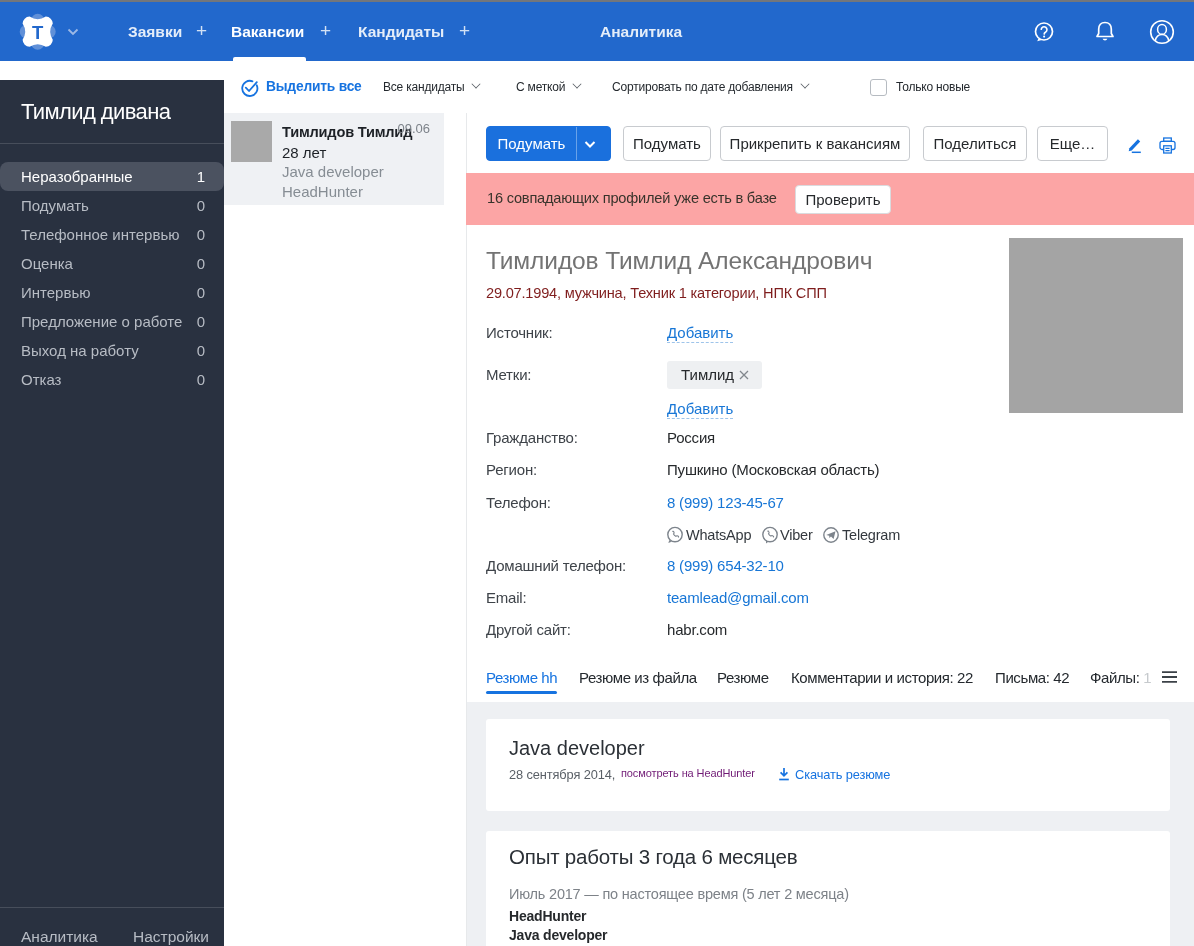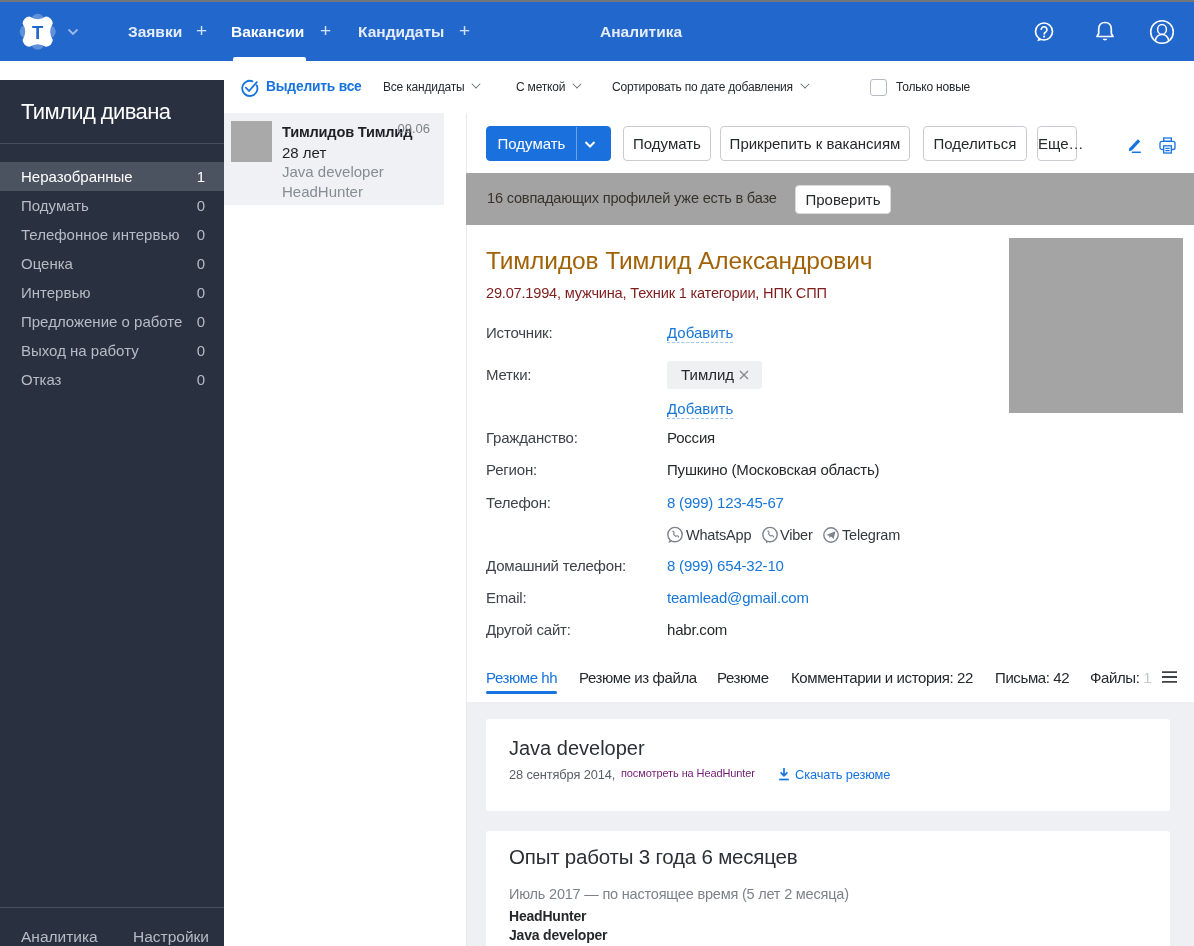--- a/index.html
+++ b/index.html
@@ -15,36 +15,36 @@
   .navplus { position:absolute; top:0; height:59px; line-height:57px; color:rgba(255,255,255,.8); font-size:19px; font-weight:400; }
   #navtab { left:233px; top:57px; width:73px; height:4px; background:#fff; border-radius:2px 2px 0 0; }
 
   
   #sidebar { left:0; top:61px; width:224px; height:885px; background:#293140;margin-top:19px; }
   #sbtitle { left:21px; color:#fff; font-size:22px; letter-spacing:-0.6px; }
   .sbdiv { left:0; width:224px; height:1px; background:rgba(255,255,255,.14); }
   .sbrow { left:0; width:224px; height:29px; line-height:29px; color:#b7bcc4; font-size:15px; }
   .sbrow .lbl { position:absolute; left:21px; }
   .sbrow .num { position:absolute; right:19px; }
-  .sbrow.active { background:#4b5260; color:#fff; }
+  .sbrow.active { background:#4b5260; color:#fff;border-radius:8px; }
   .sblink { color:#b7bcc4; font-size:15.5px; }
 
   
   #toolbar { left:224px; top:61px; width:784px; height:52px; background:#fff; }
   .tb { position:absolute; top:0; height:52px; line-height:52px; font-size:12px; color:#24292e; letter-spacing:-0.2px; }
   .chev { display:inline-block; width:8px; height:8px; border-right:1.6px solid #555b61; border-bottom:1.6px solid #555b61; transform:rotate(45deg) scale(.8); margin-left:8px; margin-bottom:3px; }
 
   
   #listcol { left:224px; top:113px; width:242px; height:833px; background:#fff; }
   #card { position:absolute; left:0; top:0; width:220px; height:92px; background:#eff1f4; }
 
   
   #main { left:466px; top:113px; width:728px; height:833px; background:#fff; border-left:1px solid #e7e9eb; }
   .btn { position:absolute; top:126px; height:35px; background:#fff; border:1px solid #c8cbcf; border-radius:4px; font-size:15px; color:#26292c; text-align:center; line-height:33px; }
-  #banner { left:466px; top:173px; width:728px; height:52px; background:#a3a3a3; }
+  #banner { left:466px; top:173px; width:728px; height:52px; background:#fca5a5; }
 
   .fldlbl { position:absolute; left:486px; font-size:15px; color:#3e4349; letter-spacing:-0.2px; }
   .fldval { position:absolute; left:667px; font-size:15px; color:#26292c; letter-spacing:-0.2px; }
   .blue { color:#1776d6; }
   a.addlink { position:absolute; left:667px; font-size:15px; color:#1776d6; text-decoration:none; border-bottom:1px dashed #9ec4ea; padding-bottom:1px; }
 
   .tab { position:absolute; top:669px; font-size:15px; color:#24292e; letter-spacing:-0.4px; }
   #graybg { left:467px; top:702px; width:727px; height:244px; background:#eef0f3; }
   .wcard { position:absolute; left:486px; width:684px; background:#fff; border-radius:3px; }
 </style>
@@ -165,42 +165,42 @@
 <div class="abs btn" style="left:486px;width:125px;background:#1a70dd;border-color:#1a70dd;color:#fff;">
   <span class="abs" style="left:0;top:0;width:89px;text-align:center">Подумать</span>
   <span class="abs" style="left:89px;top:0;bottom:0;width:36px;border-left:1px solid rgba(255,255,255,.35)"></span>
   <svg class="abs" style="left:97px;top:14px" width="12" height="8" viewBox="0 0 12 8">
       <path d="M1.5 1 L6 5.5 L10.5 1" stroke="#fff" stroke-width="2" fill="none"></path>
     </svg>
 </div>
 <div class="abs btn" style="left:623px;width:88px">Подумать</div>
 <div class="abs btn" style="left:720px;width:190px">Прикрепить к вакансиям</div>
 <div class="abs btn" style="left:923px;width:104px">Поделиться</div>
-<div class="abs btn" style="left:1037px;width:40px">Еще…</div>
+<div class="abs btn" style="left:1037px;width:71px">Еще…</div>
 
 <svg class="abs" style="left:1126px;top:136px" width="18" height="18" viewBox="0 0 18 18">
   <path d="M3.4 12.2 L11.9 3.3 L14.2 5.4 L5.7 14.4 L2.7 15.3 Z" fill="#1673e0"></path>
   <path d="M5.8 16.3 L14.8 16.3" stroke="#1673e0" stroke-width="1.5"></path>
 </svg>
 
 <svg class="abs" style="left:1159px;top:137px" width="17" height="17" viewBox="0 0 17 17">
   <g stroke="#1673e0" stroke-width="1.3" fill="none">
     <rect x="4.7" y="1" width="7.6" height="3.3"></rect>
     <rect x="1" y="4.3" width="15" height="8.2" rx="2"></rect>
     <rect x="4.7" y="8.8" width="7.6" height="7.2" fill="#fff"></rect>
     <path d="M6.4 11.3 h4.2 M6.4 13.6 h4.2"></path>
   </g>
 </svg>
 
 <div class="abs" id="banner">
   <div class="abs" style="left:21px;top:17px;font-size:14.6px;color:#37332b;letter-spacing:-0.2px">16 совпадающих профилей уже есть в базе</div>
   <div class="abs" style="left:329px;top:12px;width:96px;height:29px;background:#fff;border:1px solid #dadbde;border-radius:4px;font-size:15px;color:#26292c;text-align:center;line-height:27px">Проверить</div>
 </div>
 
-<div class="abs" style="left:486px;top:247px;font-size:24.5px;color:#a16207;letter-spacing:-0.1px">Тимлидов Тимлид Александрович</div>
+<div class="abs" style="left:486px;top:247px;font-size:24.5px;color:#737373;letter-spacing:-0.1px">Тимлидов Тимлид Александрович</div>
 <div class="abs" style="left:486px;top:285px;font-size:14.6px;color:#7f1d1d;letter-spacing:-0.2px">29.07.1994, мужчина, Техник 1 категории, НПК СПП</div>
 <div class="abs" style="left:1009px;top:238px;width:174px;height:175px;background:#a4a4a4"></div>
 
 <div class="fldlbl" style="top:324px">Источник:</div>
 <a class="addlink" style="top:324px">Добавить</a>
 <div class="fldlbl" style="top:366px">Метки:</div>
 <div class="abs" style="left:667px;top:361px;width:95px;height:28px;background:#eef0f2;border-radius:3px">
   <span class="abs" style="left:14px;top:5px;font-size:15px;color:#26292c">Тимлид</span>
   <svg class="abs" style="left:72px;top:9px" width="10" height="10" viewBox="0 0 10 10">
       <path d="M1 1 L9 9 M9 1 L1 9" stroke="#82878d" stroke-width="1.3"></path>

